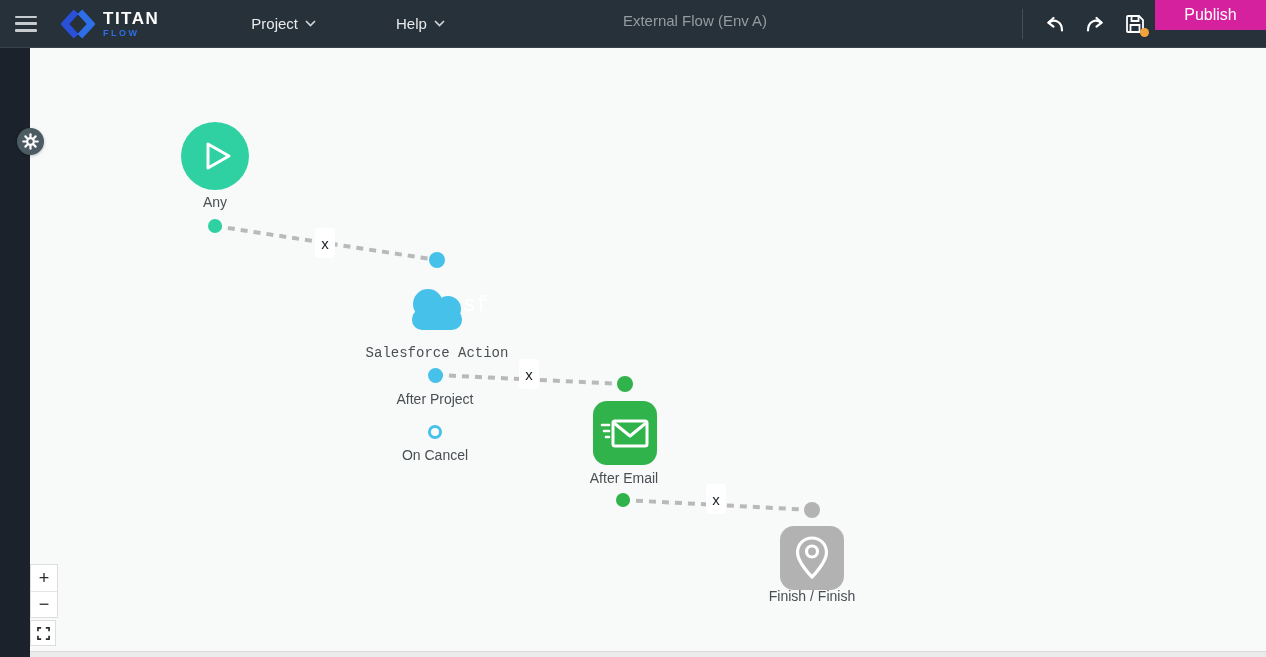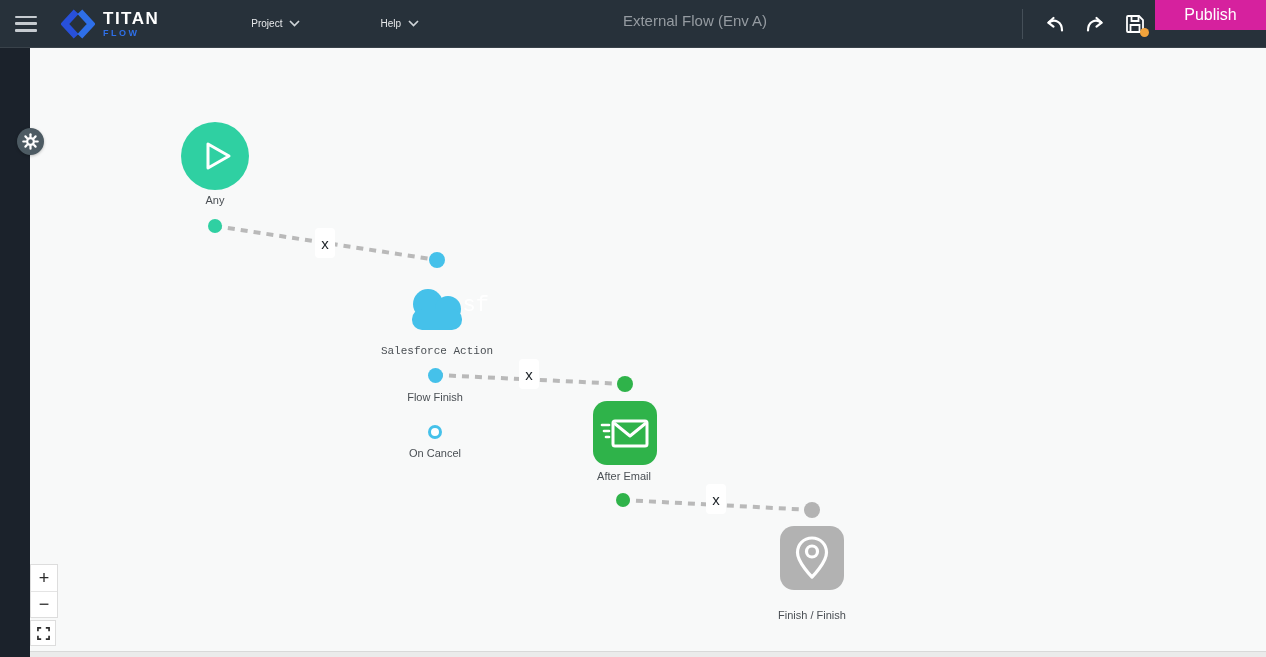--- a/index.html
+++ b/index.html
@@ -11,21 +11,21 @@
     background:#27313a; display:flex; align-items:center; z-index:50;
     border-bottom:1px solid #39424a; }
   .hamburger { width:22px; height:16px; margin-left:15px; display:flex;
     flex-direction:column; justify-content:space-between; cursor:pointer; }
   .hamburger div { height:2.5px; background:#c6cbd0; border-radius:1px; }
   .logo { display:flex; align-items:center; margin-left:24px; }
   .logo-mark { width:34px; height:34px; }
   .logo-text { margin-left:8px; display:flex; flex-direction:column; line-height:1; }
   .logo-title { color:#ffffff; font-size:17px; font-weight:bold; letter-spacing:1.5px; }
   .logo-sub { color:#2e6fe8; font-size:9px; font-weight:bold; letter-spacing:2.5px; margin-top:2px; }
-  .menu-item { color:#e8eaec; font-size:10px; display:flex; align-items:center; gap:7px;
+  .menu-item { color:#e8eaec; font-size:15px; display:flex; align-items:center; gap:7px;
     cursor:pointer; }
   .menu-project { margin-left:92px; }
   .menu-help { margin-left:80px; }
   .flow-title { position:absolute; left:565px; top:0; width:260px; height:40px;
     display:flex; align-items:center; justify-content:center;
     color:#959ba1; font-size:15px; }
   .topbar-right { position:absolute; right:111px; top:0; height:48px;
     display:flex; align-items:center; }
   .tb-divider { width:1px; height:30px; background:#454f58; margin-right:12px; }
   .icon-btn { width:40px; height:40px; display:flex; align-items:center;
@@ -47,21 +47,21 @@
 
   
   .canvas { position:absolute; left:0; top:48px; width:1266px; height:609px;
     background:#f8f9f9; }
   .wires { position:absolute; left:0; top:0; width:1266px; height:657px; z-index:1;
     pointer-events:none; }
   .port-dot { position:absolute; border-radius:50%; z-index:3; cursor:pointer; }
   .x-pill { position:absolute; width:20px; height:30px; background:#ffffff;
     border-radius:4px; z-index:4; display:flex; align-items:center;
     justify-content:center; color:#1d2328; font-size:15px; cursor:pointer; }
-  .node-label { position:absolute; color:#4a4f54; font-size:11px; text-align:center;
+  .node-label { position:absolute; color:#4a4f54; font-size:14px; text-align:center;
     z-index:3; }
   .node { position:absolute; z-index:3; cursor:pointer; }
   .node-any { left:181px; top:122px; width:68px; height:68px; border-radius:50%;
     background:#2fd0a2; display:flex; align-items:center; justify-content:center; }
   .node-square { width:64px; height:64px; border-radius:14px; display:flex;
     align-items:center; justify-content:center; }
   .node-email { left:593px; top:401px; background:#2fb34a; }
   .node-finish { left:780px; top:526px; background:#b2b2b2; }
   .node-cloud { left:401px; top:283px; width:72px; height:52px; }
   .sf-badge { position:absolute; left:16px; top:10px; width:72px; text-align:right;
@@ -183,21 +183,21 @@
       <circle cx="27" cy="21" r="15"></circle>
       <circle cx="47" cy="26" r="13"></circle>
       <rect x="11" y="26" width="50" height="21" rx="10"></rect>
     </g>
   </svg>
   <span class="sf-badge">sf</span>
 </div>
 <div class="node-label" style="left:357px; top:345px; width:160px;font-family:Liberation Mono, monospace;">Salesforce Action</div>
 
 <div class="port-dot" style="left:428px; top:368px; width:15px; height:15px; background:#45c1ea;"></div>
-<div class="node-label" style="left:375px; top:391px; width:120px;">Flow Finish</div>
+<div class="node-label" style="left:375px; top:391px; width:120px;">After Project</div>
 <div class="port-dot" style="left:428px; top:425px; width:14px; height:14px; background:#ffffff; border:3px solid #45c1ea;"></div>
 <div class="node-label" style="left:375px; top:447px; width:120px;">On Cancel</div>
 
 <div class="x-pill" style="left:519px; top:359px;">x</div>
 
 <div class="port-dot" style="left:617px; top:376px; width:16px; height:16px; background:#2fb34a;"></div>
 <div class="node node-square node-email">
   <svg width="52" height="40" viewBox="0 0 52 40">
     <rect x="14" y="8" width="34" height="25" rx="2" fill="none" stroke="#ffffff" stroke-width="3"></rect>
     <path d="M15 10 L31 23 L47 10" fill="none" stroke="#ffffff" stroke-width="3" stroke-linejoin="round"></path>
@@ -213,21 +213,21 @@
 
 <div class="x-pill" style="left:706px; top:484px;">x</div>
 
 <div class="port-dot" style="left:804px; top:502px; width:16px; height:16px; background:#b3b3b3;"></div>
 <div class="node node-square node-finish">
   <svg width="40" height="46" viewBox="0 0 40 46">
     <path d="M20 3 C 11.5 3 5.5 9.5 5.5 17.5 C 5.5 27.5 20 42 20 42 C 20 42 34.5 27.5 34.5 17.5 C 34.5 9.5 28.5 3 20 3 Z" fill="none" stroke="#ffffff" stroke-width="3.2" stroke-linejoin="round"></path>
     <circle cx="20" cy="16.5" r="5.5" fill="none" stroke="#ffffff" stroke-width="3.2"></circle>
   </svg>
 </div>
-<div class="node-label" style="left:742px; top:609px; width:140px;">Finish / Finish</div>
+<div class="node-label" style="left:742px; top:588px; width:140px;">Finish / Finish</div>
 
 <div class="zoom-controls">
   <div class="zoom-group">
     <div class="zoom-btn">+</div>
     <div class="zoom-btn">−</div>
   </div>
   <div class="fs-btn">
     <svg width="13" height="13" viewBox="0 0 14 14">
       <path d="M1 4.5 V1 H4.5 M9.5 1 H13 V4.5 M13 9.5 V13 H9.5 M4.5 13 H1 V9.5" fill="none" stroke="#2b2b2b" stroke-width="1.8"></path>
     </svg>

